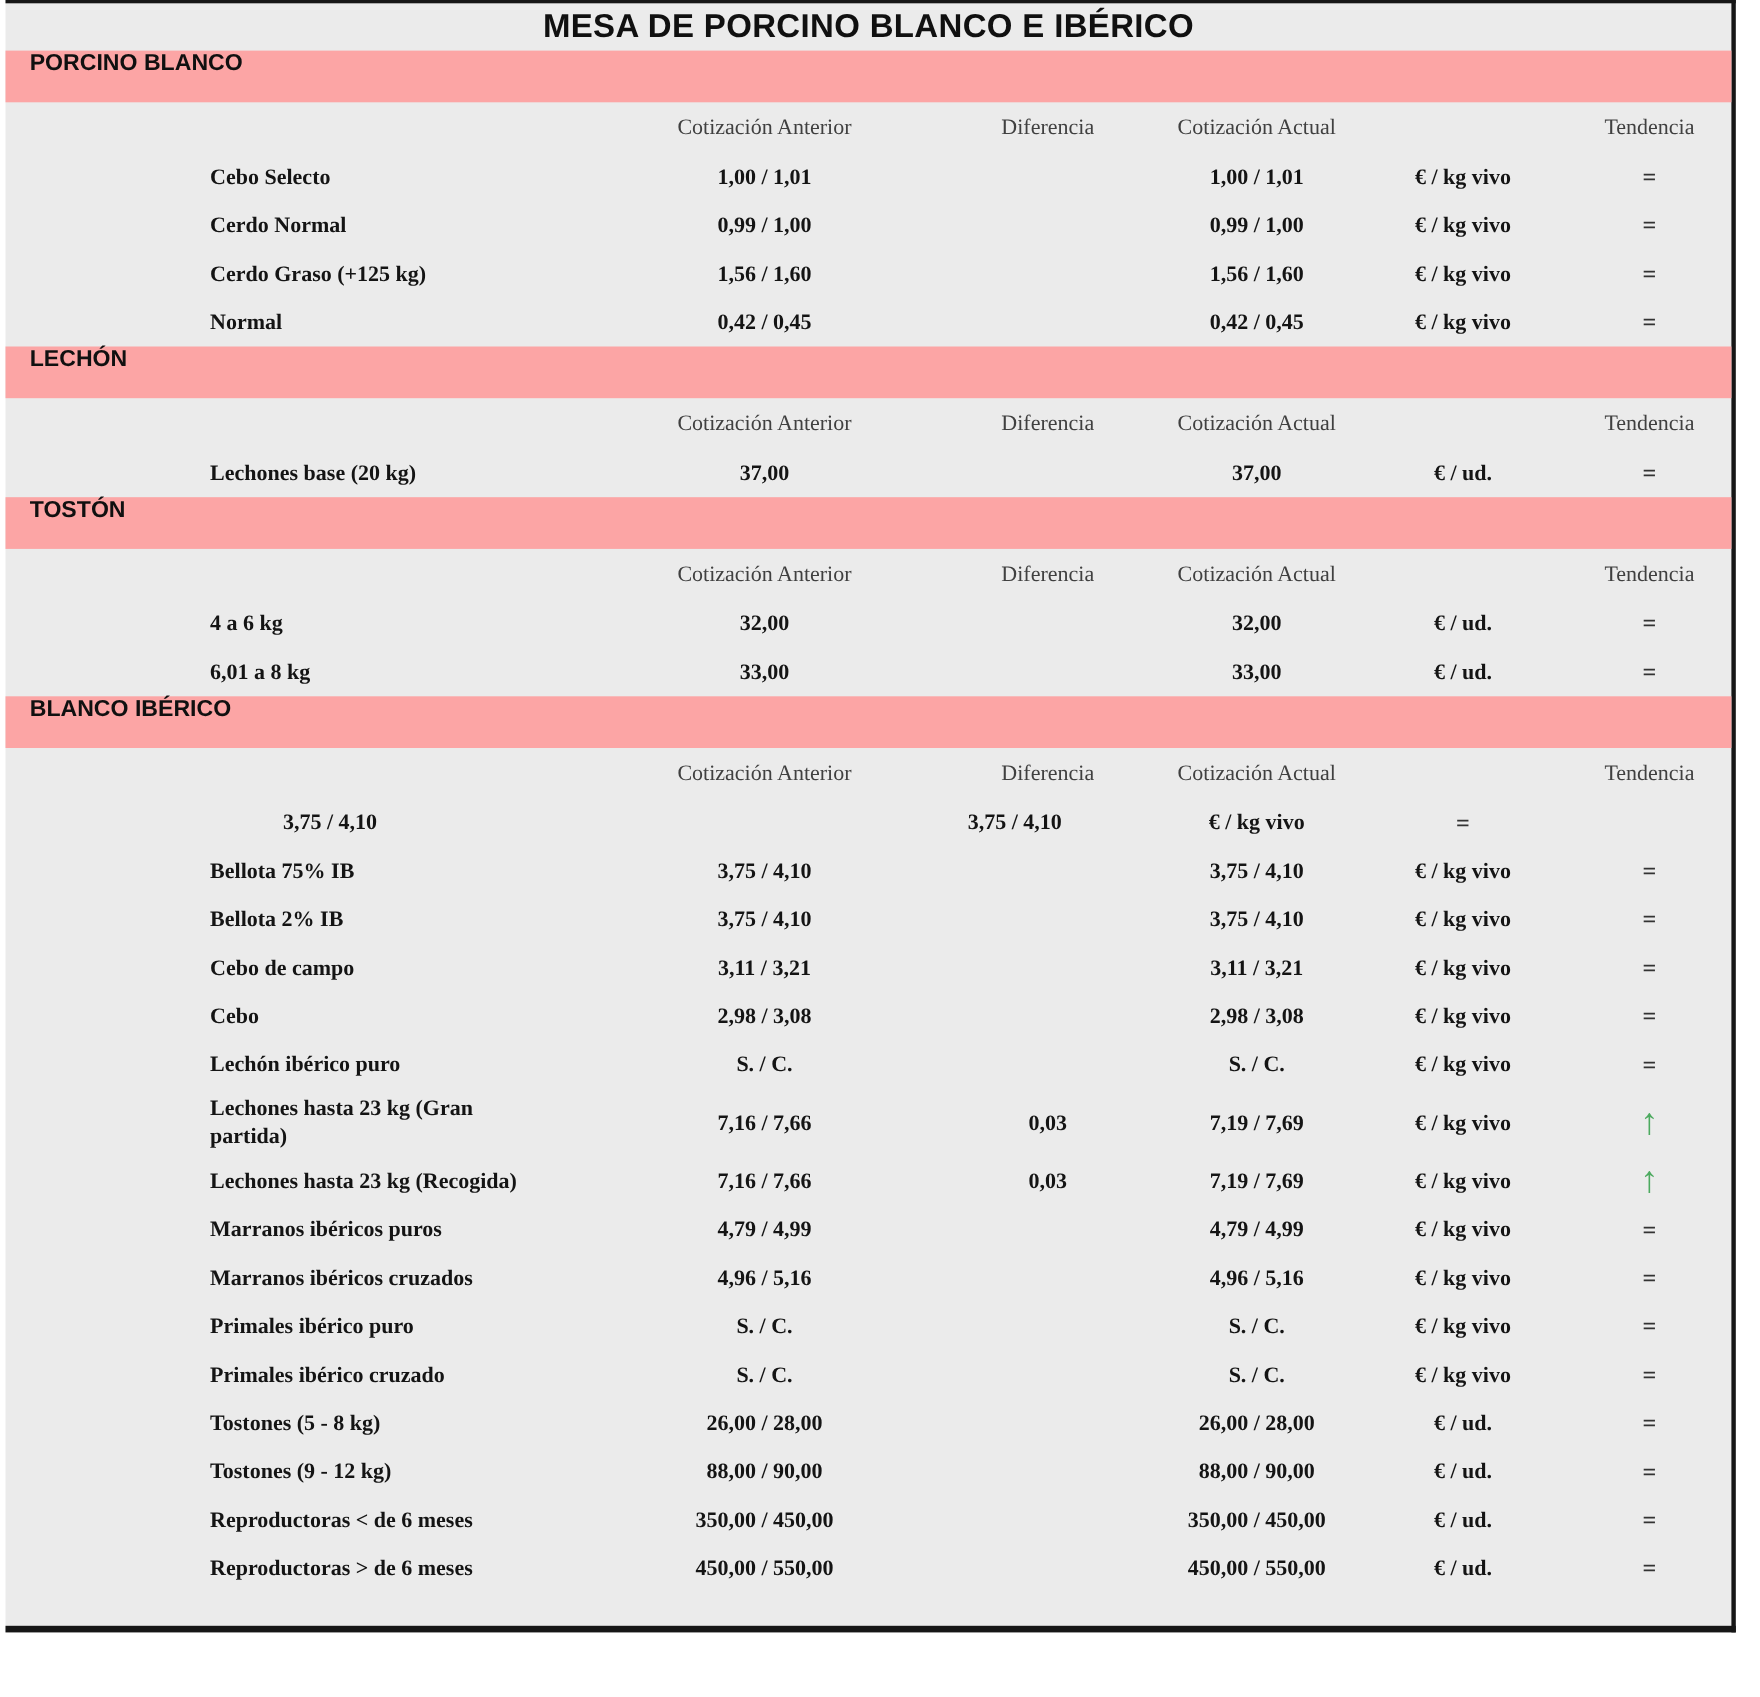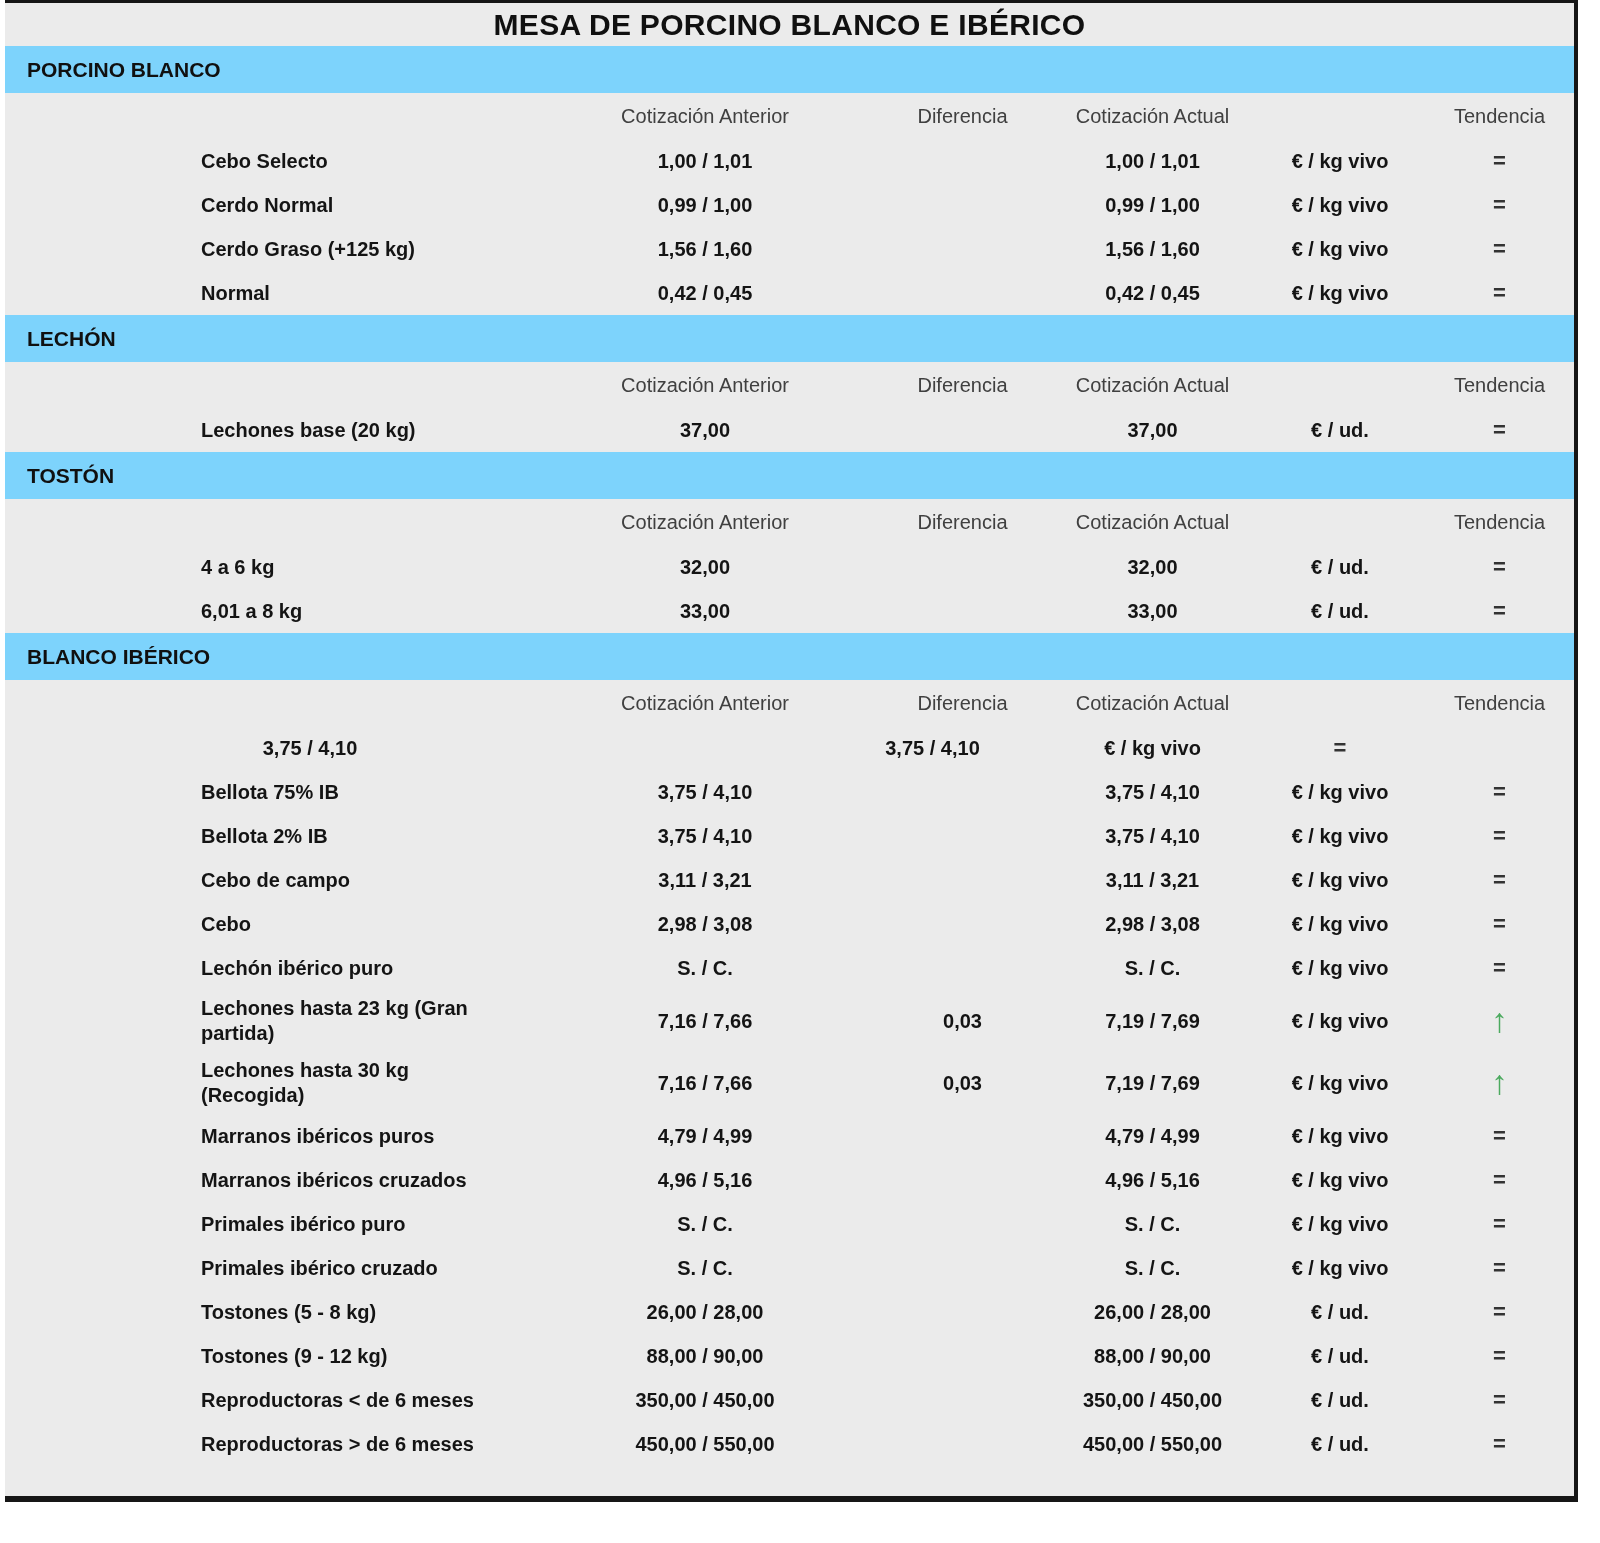--- a/index.html
+++ b/index.html
@@ -24,35 +24,35 @@
     justify-content: center;
   }
   .title-bar h1 {
     margin: 0;
     font-size: 30px;
     font-weight: bold;
     color: #101010;
     letter-spacing: 0.3px;
   }
   .band {
-    background: #7dd3fc;
+    background: #fca5a5;
     min-height: 47px;
     display: flex;
-    align-items: center;
     padding-left: 22px;
     font-size: 21px;
     font-weight: bold;
     color: #101010;
   }
   .grid {
     display: grid;
     grid-template-columns: 590px 200px 255px 185px 190px auto;
     align-items: center;
     min-height: 44px;
-    padding: 6px 10px;
+    padding: 6px 0;
+    font-family: Liberation Serif, serif;
   }
   .header-row {
     font-size: 20px;
     font-weight: normal;
     color: #404040;
     min-height: 46px;
   }
   .c-name {
     padding-left: 186px;
     font-size: 20px;
@@ -248,21 +248,21 @@
         </div>
         <div class="grid row">
           <div class="c-name"><span class="label-text">Lechones hasta 23 kg (Gran partida)</span></div>
           <div class="c-num">7,16 / 7,66</div>
           <div class="c-dif">0,03</div>
           <div class="c-actual">7,19 / 7,69</div>
           <div class="c-unit">€ / kg vivo</div>
           <div class="c-tend"><span class="tend-up" style="color: rgb(76, 170, 95);">↑</span></div>
         </div>
         <div class="grid row">
-          <div class="c-name"><span class="label-text">Lechones hasta 30 kg (Recogida)</span></div>
+          <div class="c-name"><span class="label-text">Lechones hasta 23 kg (Recogida)</span></div>
           <div class="c-num">7,16 / 7,66</div>
           <div class="c-dif">0,03</div>
           <div class="c-actual">7,19 / 7,69</div>
           <div class="c-unit">€ / kg vivo</div>
           <div class="c-tend"><span class="tend-up" style="color: rgb(76, 170, 95);">↑</span></div>
         </div>
         <div class="grid row">
           <div class="c-name"><span class="label-text">Marranos ibéricos puros</span></div>
           <div class="c-num">4,79 / 4,99</div>
           <div class="c-dif"></div>

